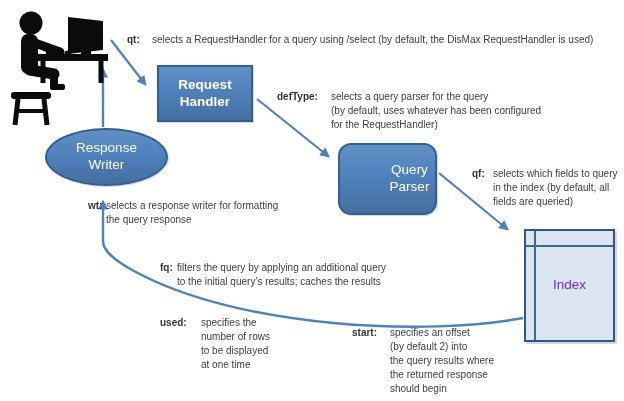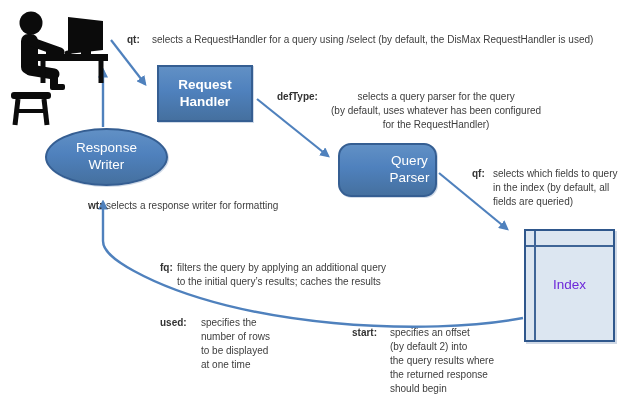--- a/index.html
+++ b/index.html
@@ -12,36 +12,36 @@
   .node {
     position:absolute; box-sizing:border-box;
     display:flex; align-items:center; justify-content:center;
     background:linear-gradient(180deg,#6190c5 0%, #4f81bd 45%, #45709f 100%);
     border:2px solid #355e92;
     color:#ffffff; font-size:13.5px; line-height:1.25; text-align:center;
     white-space:pre-line;
     box-shadow:1px 1px 0 rgba(120,150,190,.35);
   }
   #node-request-handler { left:157px; top:65px;  width:96px;  height:57px;font-weight:bold; }
-  #node-query-parser    { left:338px; top:143px; width:99px;  height:54px; border-radius:13px;padding-left:44px; }
+  #node-query-parser    { left:338px; top:143px; width:99px;  height:72px; border-radius:13px;padding-left:44px; }
   #node-response-writer { left:45px;  top:128px; width:123px; height:58px; border-radius:50%; }
   #node-index {
     left:524px; top:229px; width:91px; height:113px;
     background:#dce6f1; border:2.5px solid #2f578c;
     color:#6d28d9; font-size:13.5px;
     box-shadow:2px 2px 0 rgba(150,170,200,.45);
   }
   .index-vline { position:absolute; left:8px;  top:0; bottom:0; width:2px;  background:#3f6597; }
   .index-hline { position:absolute; left:0; right:0; top:14px;  height:2px; background:#3f6597; }
   
   .ann { position:absolute; font-size:10px; line-height:14px; color:#3d3d3d; white-space:nowrap; }
   .ann .lbl { position:absolute; left:0; top:0; font-weight:bold; color:#333333; }
   .ann .lines { display:block; }
   #ann-qt      { left:127px; top:33px; }  #ann-qt      .lines { padding-left:25px; }
-  #ann-deftype { left:277px; top:90px;text-align:center; }  #ann-deftype .lines { padding-left:54px; }
+  #ann-deftype { left:277px; top:90px; }  #ann-deftype .lines { padding-left:54px; }
   #ann-qf      { left:472px; top:167px; } #ann-qf      .lines { padding-left:21px; }
   #ann-wt      { left:88px;  top:199px; } #ann-wt      .lines { padding-left:18px; }
   #ann-fq      { left:160px; top:261px; } #ann-fq      .lines { padding-left:17px; }
   #ann-rows    { left:160px; top:316px; } #ann-rows    .lines { padding-left:41px; }
   #ann-start   { left:352px; top:326px; } #ann-start   .lines { padding-left:38px; }
   
   #arrows, #person { position:absolute; left:0; top:0; }
   #arrows { width:624px; height:401px; }
   #person { left:5px; top:8px; }
 </style>
@@ -127,20 +127,21 @@
       <div>selects which fields to query</div>
       <div>in the index (by default, all</div>
       <div>fields are queried)</div>
     </span>
   </div>
 
   <div id="ann-wt" class="ann">
     <span class="lbl">wt:</span>
     <span class="lines">
       <div>selects a response writer for formatting</div>
+      <div>the query response</div>
     </span>
   </div>
 
   <div id="ann-fq" class="ann">
     <span class="lbl">fq:</span>
     <span class="lines">
       <div>filters the query by applying an additional query</div>
       <div>to the initial query’s results; caches the results</div>
     </span>
   </div>

